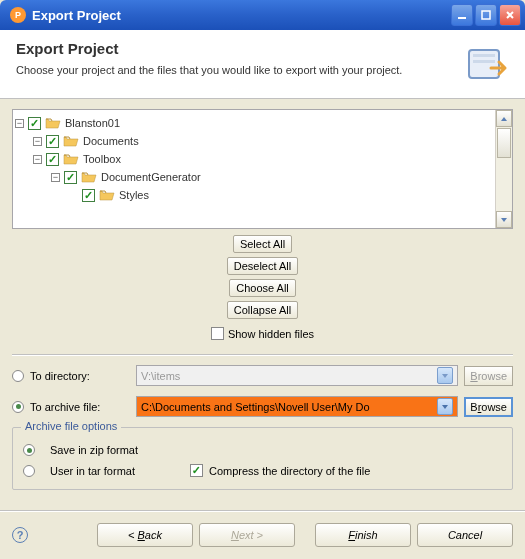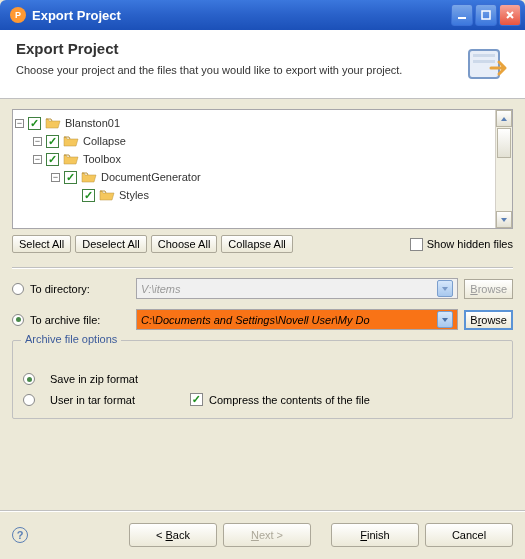--- a/index.html
+++ b/index.html
@@ -30,49 +30,49 @@
 .sb-track { flex: 1; }
 
 .tree-row { display: flex; align-items: center; height: 18px; }
 .tree-expander { width: 9px; height: 9px; border: 1px solid #888; background: white; display: flex; align-items: center; justify-content: center; margin-right: 4px; cursor: pointer; font-size: 9px; line-height: 1; color: #555; }
 .tree-spacer { width: 18px; display: inline-block; }
 .tree-check { width: 13px; height: 13px; border: 1px solid #408040; background: white; margin-right: 4px; display: flex; align-items: center; justify-content: center; cursor: pointer; }
 .tree-check.checked::after { content: "✓"; color: #209020; font-size: 11px; font-weight: bold; line-height: 1; }
 .tree-folder-icon { width: 16px; height: 14px; margin-right: 4px; }
 .tree-label { color: #333; }
 
-.tree-buttons-row { display: flex; align-items: center; margin-top: 6px; gap: 4px; }
+.tree-buttons-row { display: flex; align-items: center; margin-top: 6px; gap: 4px; flex-direction: column; }
 .small-btn { background: linear-gradient(to bottom, #fff, #ece9d8); border: 1px solid #aca899; padding: 2px 6px; cursor: pointer; border-radius: 2px; }
 .spacer-flex { flex: 1; }
 .chk-wrap { display: flex; align-items: center; gap: 4px; }
 .checkbox-box { width: 13px; height: 13px; border: 1px solid #888; background: white; cursor: pointer; display: flex; align-items: center; justify-content: center; }
 .checkbox-box.checked::after { content: "✓"; color: #209020; font-size: 11px; font-weight: bold; line-height: 1; }
 
 .separator { height: 1px; background: #c0c0c0; margin: 14px 0 10px 0; box-shadow: 0 1px 0 #fff; }
 
 .dest-row { display: flex; align-items: center; margin-bottom: 10px; gap: 6px; }
 .radio { width: 12px; height: 12px; border: 1px solid #888; border-radius: 50%; background: white; display: flex; align-items: center; justify-content: center; cursor: pointer; }
 .radio.selected::after { content: ""; width: 5px; height: 5px; background: #4a8a4a; border-radius: 50%; }
 .dest-label { width: 100px; }
 .combo { flex: 1; height: 21px; border: 1px solid #a7a6aa; background: #f97316; display: flex; align-items: center; padding: 0 4px; position: relative; }
 .combo.disabled { background: #f0f0f0; color: #999; }
-.combo-text { flex: 1; white-space: nowrap; overflow: hidden; font-style: italic; }
+.combo-text { flex: 1; white-space: nowrap; overflow: hidden; }
 .combo-btn { width: 16px; height: 17px; background: linear-gradient(to bottom, #d6e7fb, #a8c8ee); border: 1px solid #7b9ecd; border-radius: 2px; display: flex; align-items: center; justify-content: center; cursor: pointer; }
 .browse-btn { border: 1px solid #aca899; background: linear-gradient(to bottom,#fff,#ece9d8); padding: 3px 5px; cursor: pointer; }
 .browse-btn.focus { border: 2px solid #5a93d6; padding: 2px 4px; }
 .browse-btn.disabled { color: #999; }
 
-.fieldset { border: 1px solid #c0c0c0; border-radius: 2px; padding: 24px 10px 12px 10px; margin-top: 4px; position: relative; }
+.fieldset { border: 1px solid #c0c0c0; border-radius: 2px; padding: 8px 10px 12px 10px; margin-top: 4px; position: relative; }
 .fieldset-legend { position: absolute; top: -8px; left: 8px; background: #ece9d8; padding: 0 4px; color: #3b5a9a; }
 .fieldset-row { display: flex; align-items: center; margin-top: 8px; gap: 15px; }
 .fieldset-col2 { margin-left: 40px; display: flex; align-items: center; gap: 6px; }
 
 .button-bar { position: absolute; bottom: 0; left: 0; right: 0; border-top: 1px solid #c0c0c0; padding: 12px; display: flex; align-items: center; background: #ece9d8; box-shadow: inset 0 1px 0 #fff; }
 .help-icon { width: 16px; height: 16px; border: 1.5px solid #5a7fb5; border-radius: 50%; color: #5a7fb5; display: flex; align-items: center; justify-content: center; font-weight: bold; cursor: pointer; }
-.wiz-btn { width: 88px; height: 24px; border: 1px solid #aca899; background: linear-gradient(to bottom,#fff,#ece9d8); cursor: pointer; border-radius: 3px; margin-left: 6px; }
+.wiz-btn { width: 96px; height: 24px; border: 1px solid #aca899; background: linear-gradient(to bottom,#fff,#ece9d8); cursor: pointer; border-radius: 3px; margin-left: 6px; font-style: italic; }
 .wiz-btn.disabled { color: #aca899; }
 .wiz-btn u { text-decoration: underline; }
 
 .folder-open-svg { fill: #f5c75d; stroke: #b8923c; stroke-width: 0.5; }
 </style>
 </head>
 <body>
 
 <div class="titlebar">
   <div class="titlebar-icon">P</div>
@@ -123,21 +123,21 @@
           <span class="tree-label">Blanston01</span>
         </div>
         <div class="tree-row">
           <span class="tree-spacer"></span>
           <span class="tree-expander">−</span>
           <span class="tree-check checked"></span>
           <svg class="tree-folder-icon" viewBox="0 0 16 14">
             <path class="folder-open-svg" d="M1 3 L1 12 L13 12 L15 5 L4 5 L3 3 Z"></path>
             <path d="M1 3 L6 3 L7 5" fill="none" stroke="#b8923c"></path>
           </svg>
-          <span class="tree-label">Collapse</span>
+          <span class="tree-label">Documents</span>
         </div>
         <div class="tree-row">
           <span class="tree-spacer"></span>
           <span class="tree-expander">−</span>
           <span class="tree-check checked"></span>
           <svg class="tree-folder-icon" viewBox="0 0 16 14">
             <path class="folder-open-svg" d="M1 3 L1 12 L13 12 L15 5 L4 5 L3 3 Z"></path>
             <path d="M1 3 L6 3 L7 5" fill="none" stroke="#b8923c"></path>
           </svg>
           <span class="tree-label">Toolbox</span>
@@ -228,21 +228,21 @@
     <div class="fieldset-legend">Archive file options</div>
     <div class="fieldset-row">
       <div class="radio selected"></div>
       <span>Save in zip format</span>
     </div>
     <div class="fieldset-row">
       <div class="radio"></div>
       <span>User in tar format</span>
       <div class="fieldset-col2">
         <div class="checkbox-box checked"></div>
-        <span>Compress the contents of the file</span>
+        <span>Compress the directory of the file</span>
       </div>
     </div>
   </div>
 
 </div>
 
 <div class="button-bar">
   <div class="help-icon">?</div>
   <div class="spacer-flex"></div>
   <button class="wiz-btn">&lt; <u>B</u>ack</button>

